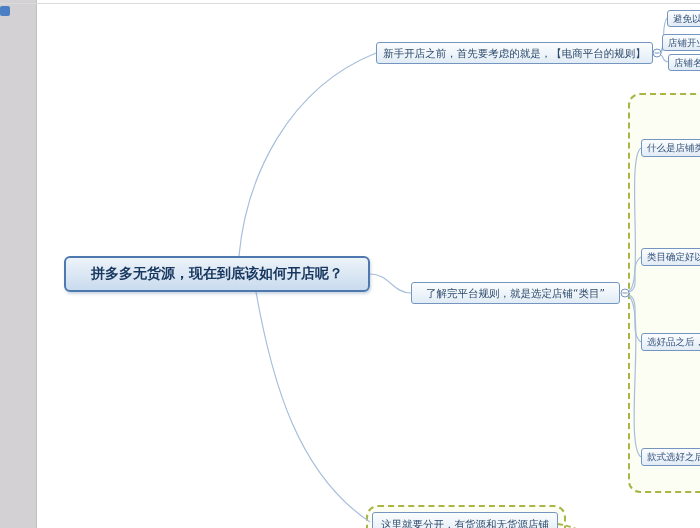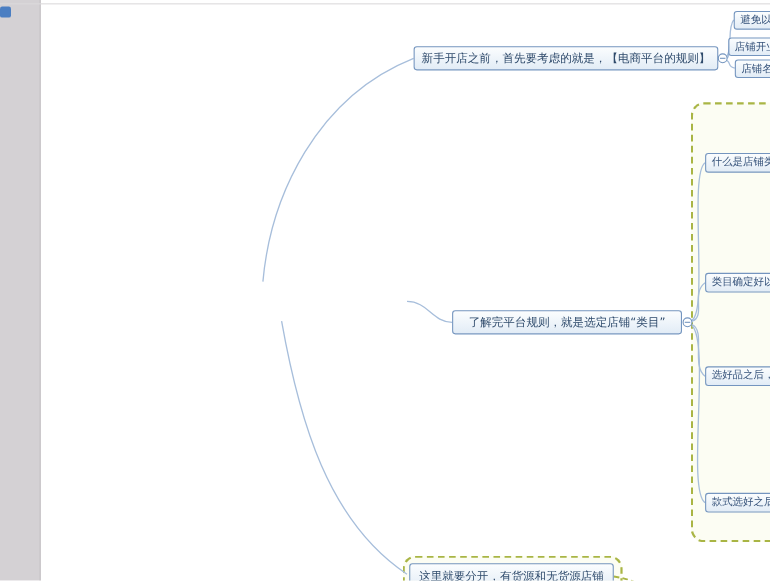--- a/index.html
+++ b/index.html
@@ -64,20 +64,21 @@
     <g>
       <circle cx="625" cy="293" r="4" fill="#ffffff" stroke="#7495bf" stroke-width="1"></circle>
       <line x1="622.5" y1="293" x2="627.5" y2="293" stroke="#7495bf" stroke-width="1"></line>
     </g>
   </svg>
 
   <div class="left-margin"></div>
   <div class="top-line"></div>
   <div class="corner-chip"></div>
 
+  <div class="root-node" style="left:64px;top:256px;width:306px;height:36px;">拼多多无货源，现在到底该如何开店呢？</div>
 
   <div class="node" style="left:376px;top:42px;width:277px;height:22px;">新手开店之前，首先要考虑的就是，【电商平台的规则】</div>
 
   <div class="node" style="left:411px;top:282px;width:209px;height:22px;">了解完平台规则，就是选定店铺“类目”</div>
 
   <div class="node" style="left:372px;top:512px;width:186px;height:24px;">这里就要分开，有货源和无货源店铺</div>
 
   <div class="node small" style="left:667px;top:10px;width:70px;height:17px;">避免以后</div>
   <div class="node small" style="left:662px;top:34px;width:75px;height:17px;">店铺开业</div>
   <div class="node small" style="left:668px;top:54px;width:70px;height:17px;">店铺名称</div>

